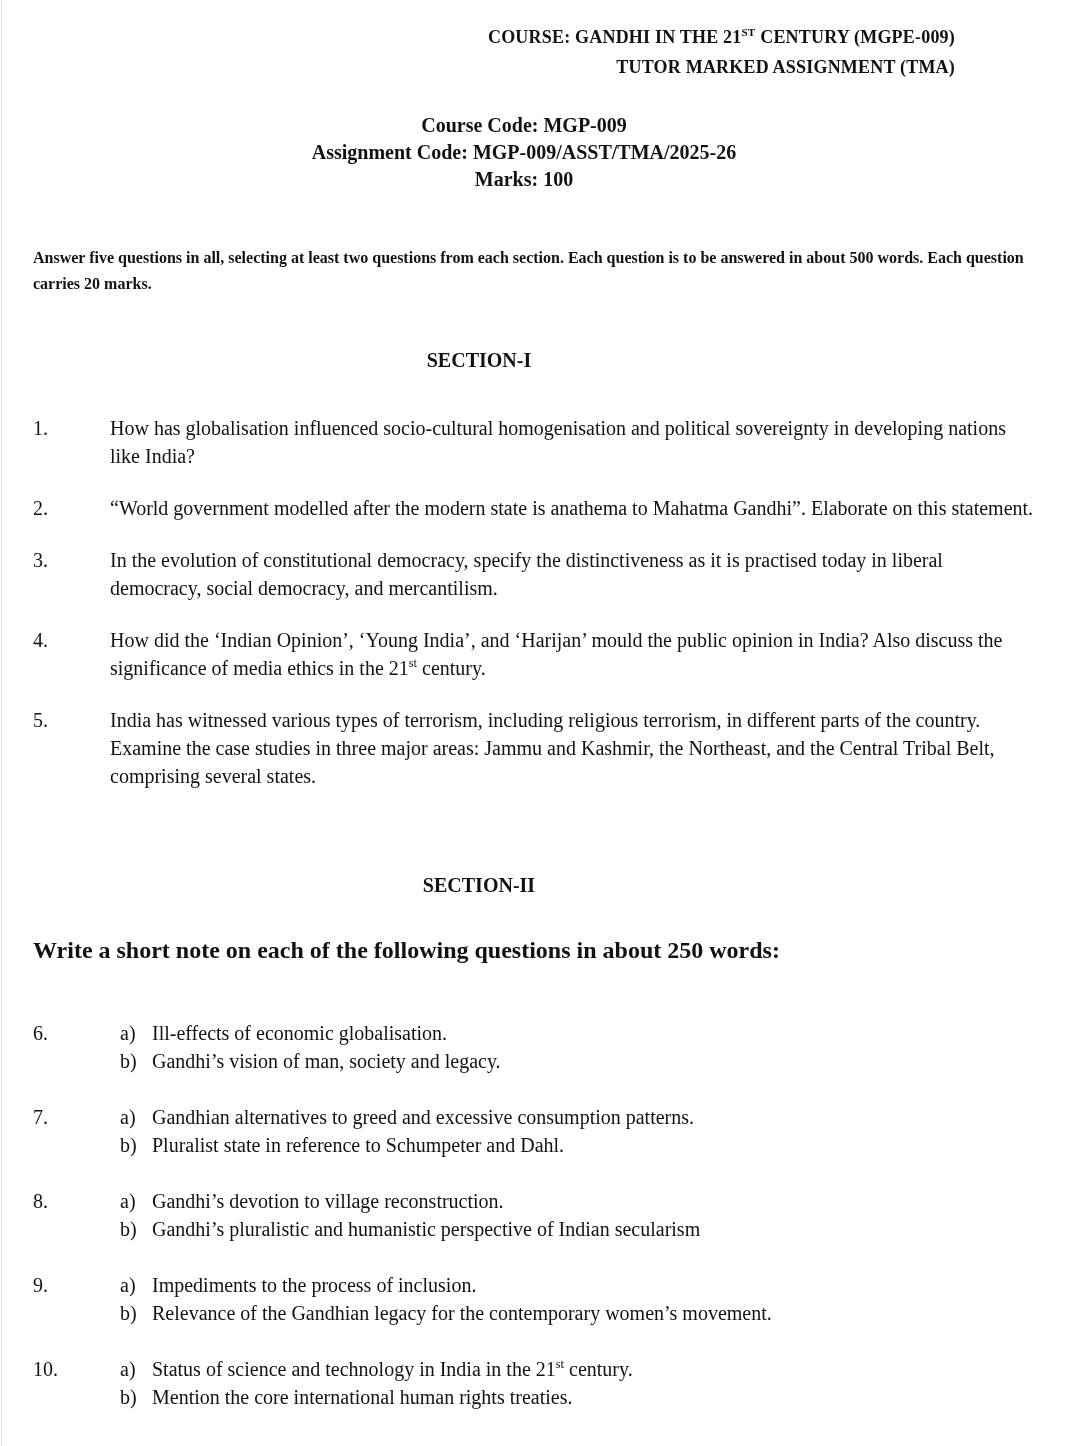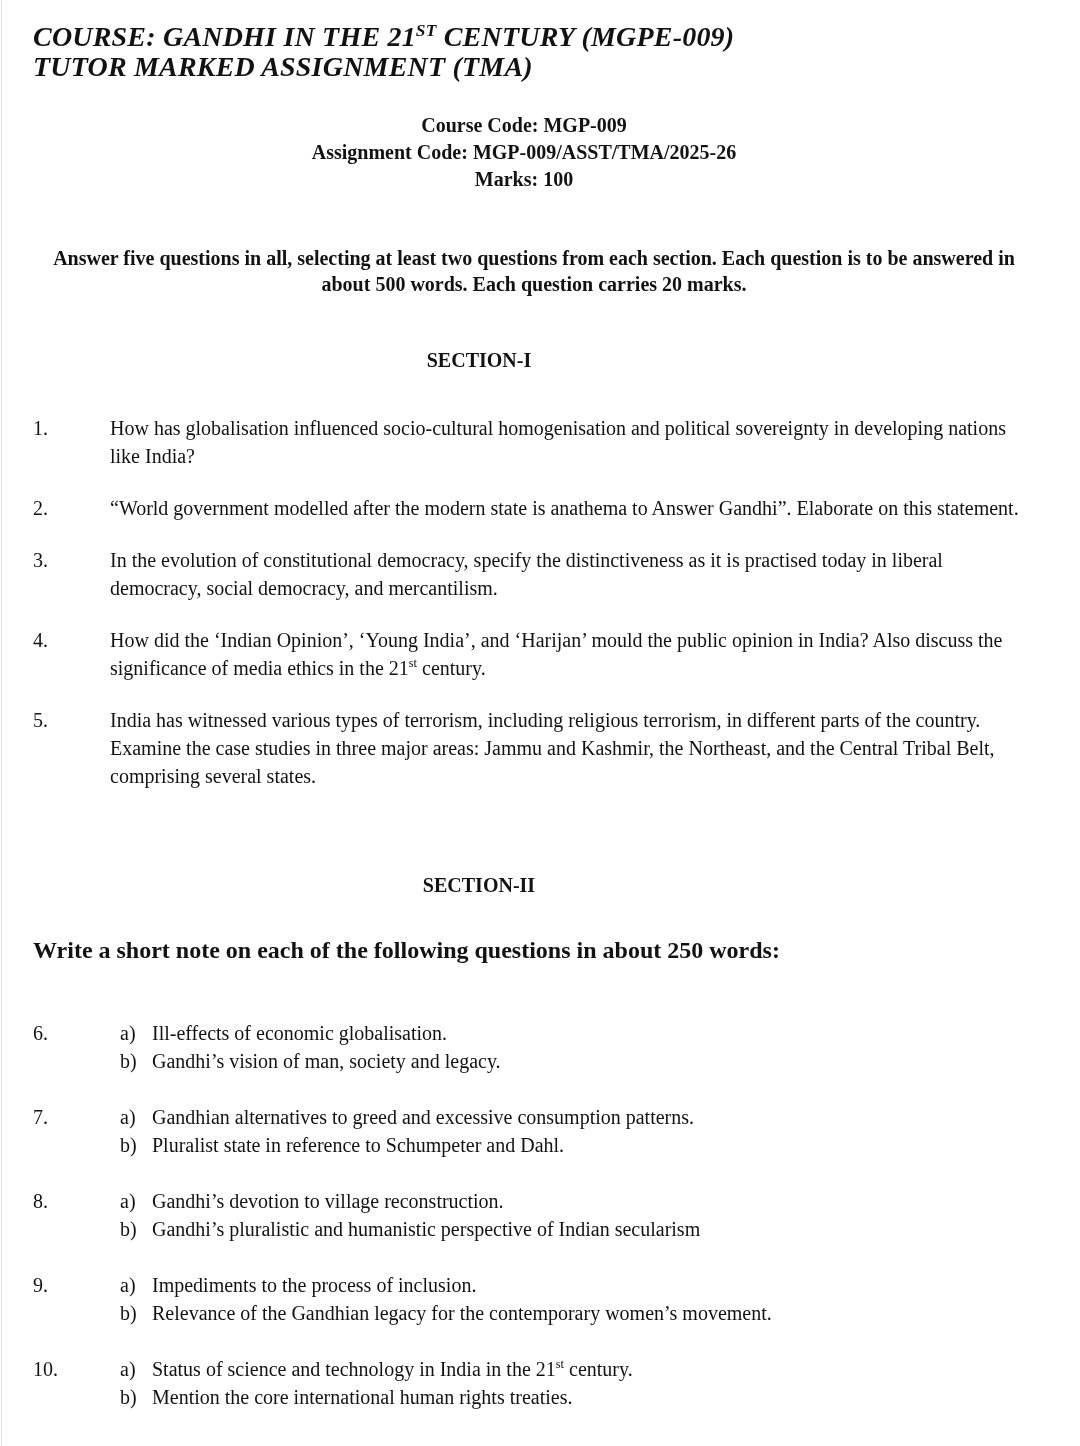--- a/index.html
+++ b/index.html
@@ -18,42 +18,40 @@
     width: 1px;
     background: #e0e0e0;
   }
   .page {
     box-sizing: border-box;
     width: 1080px;
     height: 1446px;
     padding: 22px 45px 0 33px;
   }
   .doc-title {
-    text-align: left;
+    text-align: right;
     padding-right: 80px;
     font-weight: bold;
-    font-size: 28px;
+    font-size: 18px;
     line-height: 30px;
     letter-spacing: 0.2px;
-    font-style: italic;
   }
   .code-block {
     text-align: center;
     padding-right: 20px;
     font-weight: bold;
     font-size: 20px;
     line-height: 27px;
     margin-top: 30px;
   }
   .instructions {
     font-weight: bold;
-    font-size: 20px;
+    font-size: 16px;
     line-height: 26px;
     margin-top: 52px;
-    text-align: center;
   }
   .section-heading {
     text-align: center;
     padding-right: 110px;
     font-weight: bold;
     font-size: 20px;
     line-height: 27px;
   }
   #section1-heading { margin-top: 50px; }
   #section2-heading { margin-top: 82px; }
@@ -115,21 +113,21 @@
 
   <div class="section-heading" id="section1-heading">SECTION-I</div>
 
   <div class="q-list" id="section1-questions">
       <div class="q-row">
         <span class="q-num">1.</span>
         <div class="q-text">How has globalisation influenced socio-cultural homogenisation and political sovereignty in developing nations like India?</div>
       </div>
       <div class="q-row">
         <span class="q-num">2.</span>
-        <div class="q-text">“World government modelled after the modern state is anathema to Answer Gandhi”. Elaborate on this statement.</div>
+        <div class="q-text">“World government modelled after the modern state is anathema to Mahatma Gandhi”. Elaborate on this statement.</div>
       </div>
       <div class="q-row">
         <span class="q-num">3.</span>
         <div class="q-text">In the evolution of constitutional democracy, specify the distinctiveness as it is practised today in liberal democracy, social democracy, and mercantilism.</div>
       </div>
       <div class="q-row">
         <span class="q-num">4.</span>
         <div class="q-text">How did the ‘Indian Opinion’, ‘Young India’, and ‘Harijan’ mould the public opinion in India? Also discuss the significance of media ethics in the 21<sup>st</sup> century.</div>
       </div>
       <div class="q-row">

